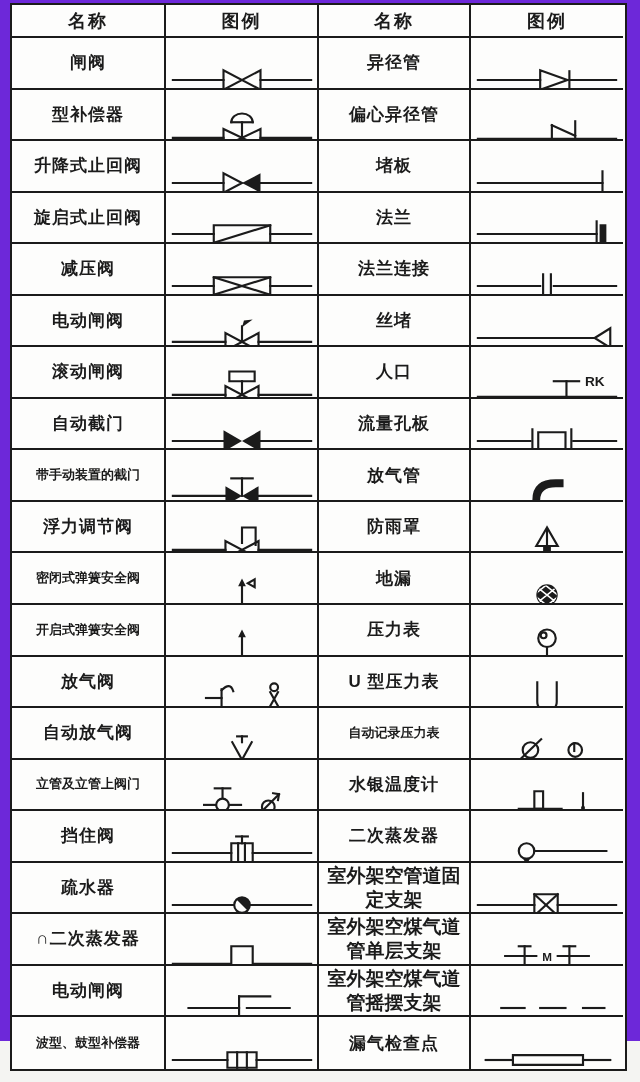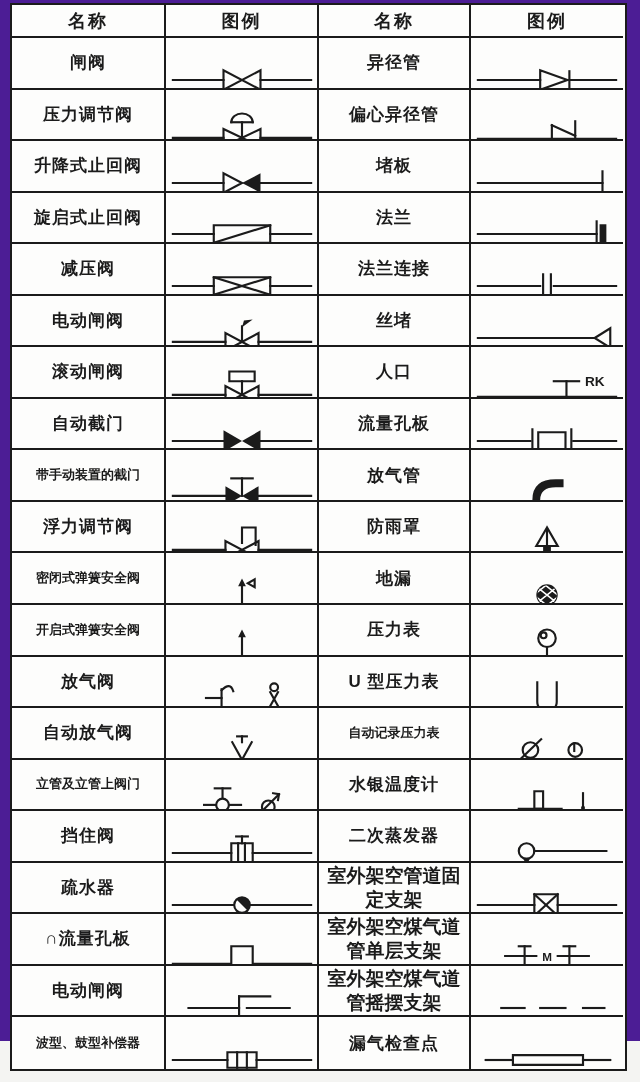--- a/index.html
+++ b/index.html
@@ -3,21 +3,21 @@
 <meta charset="utf-8">
 <style>
   html,body{margin:0;padding:0;}
   body{
     width:640px;height:1082px;
     background:#f4f4f2;
     font-family:"Liberation Sans","DejaVu Sans",sans-serif;
     color:#1b1b1b;
     overflow:hidden;
   }
-  .page{position:relative;width:640px;height:1041px;background:#4c1d95;}
+  .page{position:relative;width:640px;height:1041px;background:#6d28d9;}
   .legend-table{
     position:absolute;left:10px;top:3px;
     width:613px;height:1064px;
     background:#fdfdfc;
     border:2px solid #1b1b1b;
     display:grid;
     grid-template-columns:154px 153px 152px 152px;
     grid-template-rows:33px repeat(20,1fr);
   }
   .row{display:contents;}
@@ -59,21 +59,21 @@
           <span class="symwrap">
             <svg width="146" height="44" viewBox="0 0 150 44" fill="none" stroke="currentColor" stroke-width="2.2" stroke-linecap="square" stroke-linejoin="miter">
               <path d="M4,22H68"></path>
               <path d="M68,12L68,32L96,22Z"></path>
               <path d="M98,13V31"></path>
               <path d="M98,22H146"></path>
             </svg>
           </span>
         </div></div>
       <div class="row"><div class="cell c0">
-          <span class="name">压力调节阀</span>
+          <span class="name">型补偿器</span>
         </div><div class="cell c1">
           <span class="symwrap">
             <svg width="146" height="44" viewBox="0 0 150 44" fill="none" stroke="currentColor" stroke-width="2.2" stroke-linecap="square" stroke-linejoin="miter">
               <path d="M4,29H56"></path>
               <path d="M94,29H146"></path>
               <path d="M56,20L56,38L94,20L94,38Z"></path>
               <path d="M75,29V13"></path>
               <path d="M64,13A11,9 0 0 1 86,13"></path>
               <path d="M64,13H86"></path>
             </svg>
@@ -434,21 +434,21 @@
             <svg width="146" height="44" viewBox="0 0 150 44" fill="none" stroke="currentColor" stroke-width="2.2" stroke-linecap="square" stroke-linejoin="miter">
               <path d="M4,22H62"></path>
               <path d="M62,11H86V33H62Z"></path>
               <path d="M62,11L86,33"></path>
               <path d="M62,33L86,11"></path>
               <path d="M86,22H146"></path>
             </svg>
           </span>
         </div></div>
       <div class="row"><div class="cell c0">
-          <span class="name">∩流量孔板</span>
+          <span class="name">∩二次蒸发器</span>
         </div><div class="cell c1">
           <span class="symwrap">
             <svg width="146" height="44" viewBox="0 0 150 44" fill="none" stroke="currentColor" stroke-width="2.2" stroke-linecap="square" stroke-linejoin="miter">
               <path d="M4,30H64V12H86V30H146"></path>
             </svg>
           </span>
         </div><div class="cell c2">
           <span class="name xlong">室外架空煤气道管单层支架</span>
         </div><div class="cell c3">
           <span class="symwrap">

